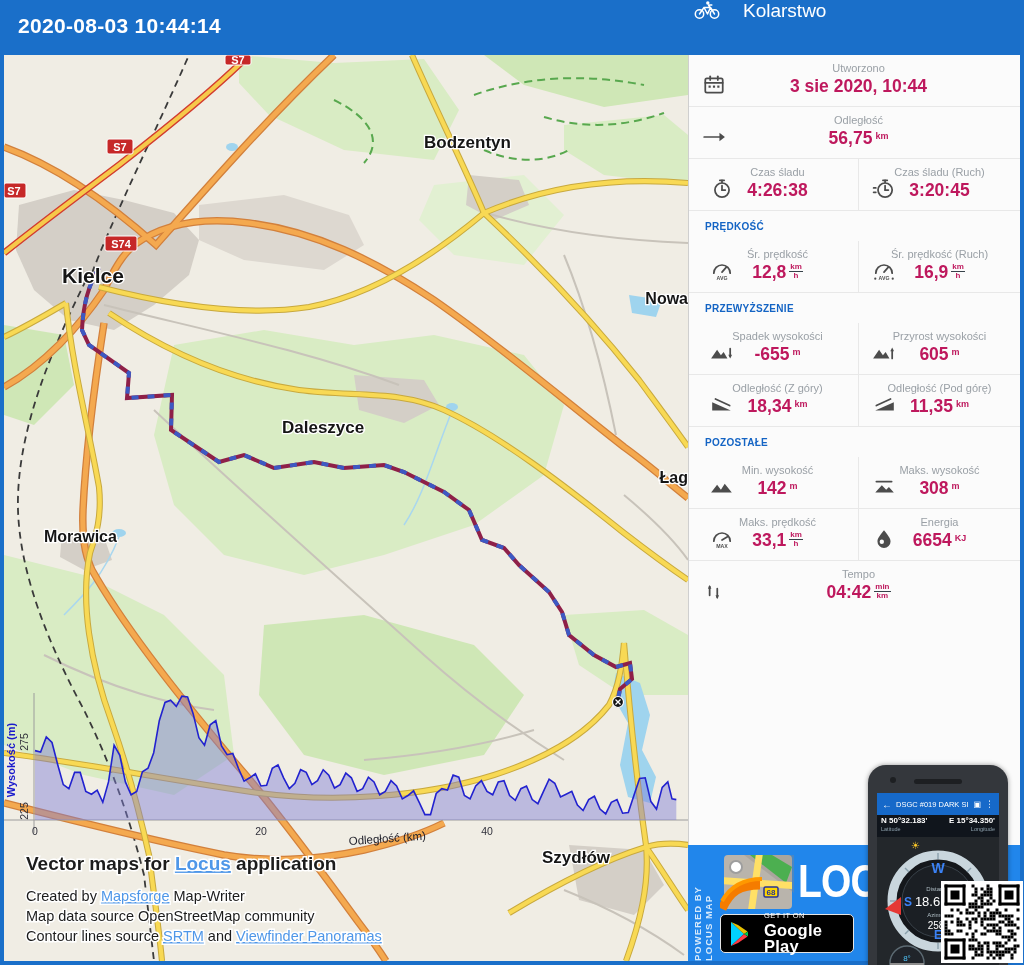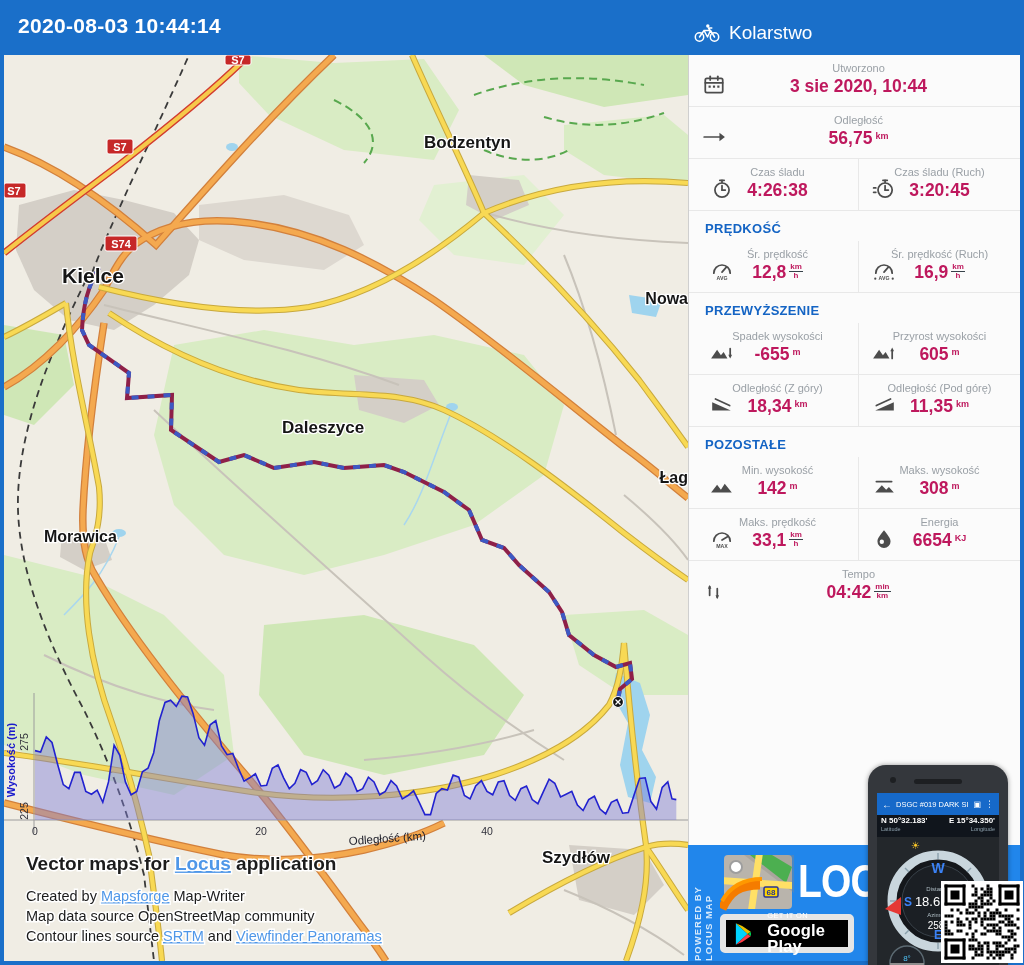--- a/index.html
+++ b/index.html
@@ -1,21 +1,21 @@
 <!DOCTYPE html>
 <html><head>
 <meta charset="utf-8">
 <style>
   html,body{margin:0;padding:0;background:#e0e0e0;}
   *{box-sizing:border-box;font-family:"Liberation Sans",sans-serif;}
   .frame{position:relative;width:1024px;height:965px;background:#1a6fc9;overflow:hidden;}
   
   .header{position:absolute;left:0;top:0;width:1024px;height:55px;background:#1a6fc9;color:#fff;}
   .header .ts{position:absolute;left:18px;top:14px;font-size:21px;font-weight:bold;letter-spacing:.3px;}
-  .actgrp{position:absolute;left:694px;top:0;height:66px;display:flex;align-items:center;gap:9px;}
+  .actgrp{position:absolute;left:694px;top:0;height:66px;display:flex;gap:23px;}
   .actgrp .act{font-size:19px;color:#fff;}
   
   .mapwrap{position:absolute;left:4px;top:55px;width:684px;height:906px;background:#f0ede4;}
   .mapwrap svg{display:block;}
   .mlabel{font-weight:bold;fill:#151515;paint-order:stroke;stroke:#ffffff;stroke-width:2.6px;}
   .shieldtext{font-size:11px;font-weight:bold;fill:#fff;}
   .axistxt{font-size:10.5px;fill:#30303a;}
   .attrib{paint-order:stroke;stroke:#fff;stroke-width:3px;fill:#1c1c1c;}
   .attrib .lnk{fill:#4f97e8;text-decoration:underline;}
   
@@ -24,31 +24,31 @@
   .srow.two{display:flex;}
   .cell{flex:1;position:relative;height:100%;}
   .cell.r{border-left:1px solid #e8e8e8;}
   .sicon{position:absolute;left:13px;bottom:9px;width:24px;height:24px;}
   .slabel{display:block;text-align:center;font-size:11px;color:#9aa0a6;padding-top:7px;}
   .sval{display:block;text-align:center;font-size:17.5px;font-weight:bold;color:#be185d;margin-top:2px;}
   .unit{font-size:9px;font-weight:bold;vertical-align:5px;margin-left:3px;}
   .frac{display:inline-block;vertical-align:middle;position:relative;top:-2px;margin-left:3px;text-align:center;}
   .frac .n{display:block;font-size:8px;line-height:8px;font-weight:bold;border-bottom:1px solid #37424a;padding:0 1px;}
   .frac .d{display:block;font-size:8px;line-height:8px;font-weight:bold;}
-  .shead{height:30px;padding:10px 16px 0;color:#1464c4;font-weight:bold;font-size:13px;letter-spacing:.3px;}
+  .shead{height:30px;padding:10px 16px 0;color:#1464c4;font-weight:bold;font-size:10px;letter-spacing:.3px;}
   .ico{stroke:#4c4c4c;stroke-width:1.6;fill:none;stroke-linecap:round;stroke-linejoin:round;}
   .ico .f{fill:#4c4c4c;stroke:none;}
   .ico .t{fill:#4c4c4c;stroke:none;font-size:4.8px;font-weight:bold;}
   
   .brand{position:absolute;left:688px;top:845px;width:332px;height:116px;background:#2186eb;}
   .powered{position:absolute;left:4px;top:0;height:116px;writing-mode:vertical-rl;transform:rotate(180deg);display:flex;align-items:center;justify-content:center;font-size:9.5px;font-weight:bold;color:#d6e9fb;letter-spacing:1px;}
   .logoicon{position:absolute;left:32px;top:8px;width:74px;height:58px;}
   .locus{position:absolute;left:110px;top:8px;font-size:47px;font-weight:bold;color:#fff;transform:scaleX(.83);transform-origin:left top;letter-spacing:-1px;}
   .locusmap{position:absolute;left:244px;top:4px;font-size:17px;font-weight:bold;color:#fff;}
-  .playbadge{position:absolute;left:32px;top:69px;width:134px;height:39px;background:#000;border:6px solid #e5e5e5;border-radius:5px;display:flex;align-items:center;padding:0 9px;gap:16px;cursor:pointer;}
+  .playbadge{position:absolute;left:32px;top:69px;width:134px;height:39px;background:#000;border:1px solid #e5e5e5;border-radius:5px;display:flex;align-items:center;padding:0 9px;gap:16px;cursor:pointer;}
   .playbadge .txt{color:#fff;line-height:1;}
   .playbadge .txt .s1{display:block;font-size:7.5px;letter-spacing:.4px;margin-bottom:2px;}
   .playbadge .txt .s2{display:block;font-size:16.5px;font-weight:bold;letter-spacing:.2px;}
   
   .phone{position:absolute;left:868px;top:765px;width:140px;height:200px;background:#34373c;border-radius:18px 18px 0 0;box-shadow:0 0 5px rgba(0,0,0,.4);}
   .phone .cam{position:absolute;left:22px;top:12px;width:6px;height:6px;border-radius:50%;background:#1d1f22;}
   .phone .spk{position:absolute;left:46px;top:14px;width:48px;height:5px;border-radius:3px;background:#1d1f22;}
   .screen{position:absolute;left:9px;top:28px;width:122px;height:172px;background:#23272b;overflow:hidden;}
   .appbar{height:22px;background:#1669c9;color:#fff;display:flex;align-items:center;padding:0 5px;gap:4px;}
   .appbar .bk{font-size:10px;}

